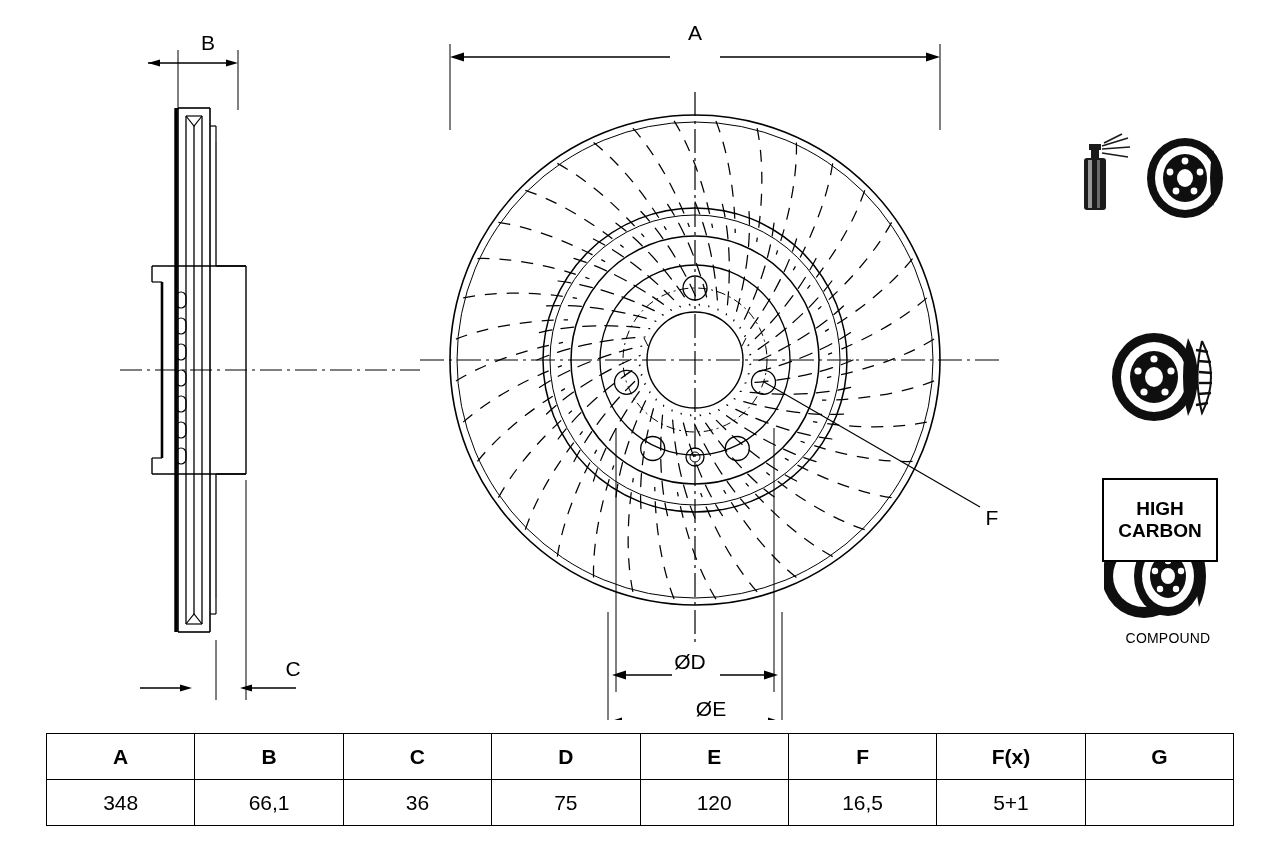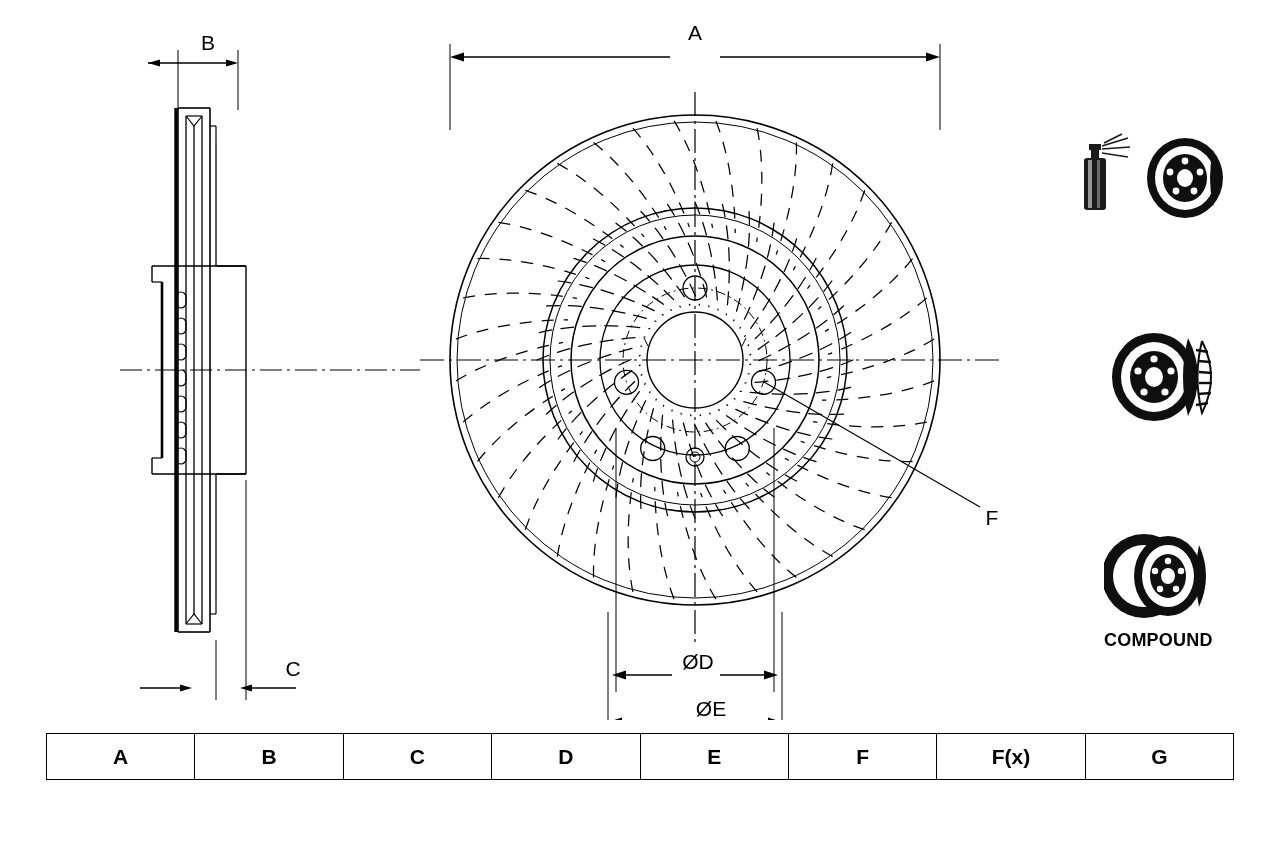--- a/index.html
+++ b/index.html
@@ -38,24 +38,24 @@
   
   #front-view { left: 420px; top: 20px; width: 580px; height: 700px; }
 
   
   #icon-col { left: 1080px; top: 130px; width: 180px; height: 580px; }
 
   .icon-box {
     position: relative;
   }
   .compound-label {
-    font-size: 18px;
-    font-weight: bold;
+    font-size: 14px;
+    font-weight: normal;
     letter-spacing: 0.2px;
-    text-align: left;
+    text-align: center;
     font-family: "Liberation Sans", sans-serif;
   }
   .hc-box {
     border: 2.5px solid #000;
     width: 112px;
     height: 80px;
     display: flex;
     flex-direction: column;
     align-items: center;
     justify-content: center;
@@ -457,21 +457,21 @@
         <polygon points="188,702 202,697.5 202,706.5" fill="#000" stroke="none"></polygon>
         <line x1="300" y1="702" x2="358" y2="702"></line>
         <polygon points="362,702 348,697.5 348,706.5" fill="#000" stroke="none"></polygon>
         <line x1="188" y1="592" x2="188" y2="714" stroke-width="1"></line>
         <line x1="362" y1="592" x2="362" y2="714" stroke-width="1"></line>
       </g>
     </svg>
 
     <div class="dim-label abs" style="left:253px; top:2px; width:44px;">A</div>
     <div class="dim-label abs" style="left:550px; top:487px; width:44px;">F</div>
-    <div class="dim-label abs" style="left:248px; top:631px; width:60px;">ØD</div>
+    <div class="dim-label abs" style="left:240px; top:631px; width:60px;">ØD</div>
     <div class="dim-label abs" style="left:261px; top:678px; width:60px;">ØE</div>
   </div>
 
   <div id="icon-col" class="abs">
 
     <div class="icon-box abs" style="left:0px; top:0px; width:160px; height:90px;">
       <svg width="160" height="90" viewBox="0 0 160 90">
 
         <rect x="4" y="28" width="22" height="52" rx="3" fill="#1b1b1b"></rect>
         <rect x="8" y="30" width="4" height="48" fill="#ffffff" opacity="0.55"></rect>
@@ -542,31 +542,45 @@
           <circle cx="77" cy="41" r="3.2"></circle>
           <circle cx="72" cy="59" r="3.2"></circle>
           <circle cx="56" cy="59" r="3.2"></circle>
           <circle cx="51" cy="41" r="3.2"></circle>
         </g>
         <path d="M95,15 q14,31 0,62 q-7,-31 0,-62" fill="#0f0f0f"></path>
       </svg>
       <div class="compound-label" style="margin-top:4px;">COMPOUND</div>
     </div>
 
+    <div class="hc-box abs" style="left:22px; top:348px;">
+      <div>HIGH</div>
+      <div>CARBON</div>
+    </div>
 
   </div>
 
   <table id="spec-table">
     <tbody>
         <tr class="head">
       <td>A</td>
       <td>B</td>
       <td>C</td>
       <td>D</td>
       <td>E</td>
       <td>F</td>
       <td>F(x)</td>
       <td>G</td>
     </tr>
+    <tr class="vals">
+      <td>348</td>
+      <td>66,1</td>
+      <td>36</td>
+      <td>75</td>
+      <td>120</td>
+      <td>16,5</td>
+      <td>5+1</td>
+      <td></td>
+    </tr>
   </tbody>
     </table>
 
 </div>
 
 </body></html>

